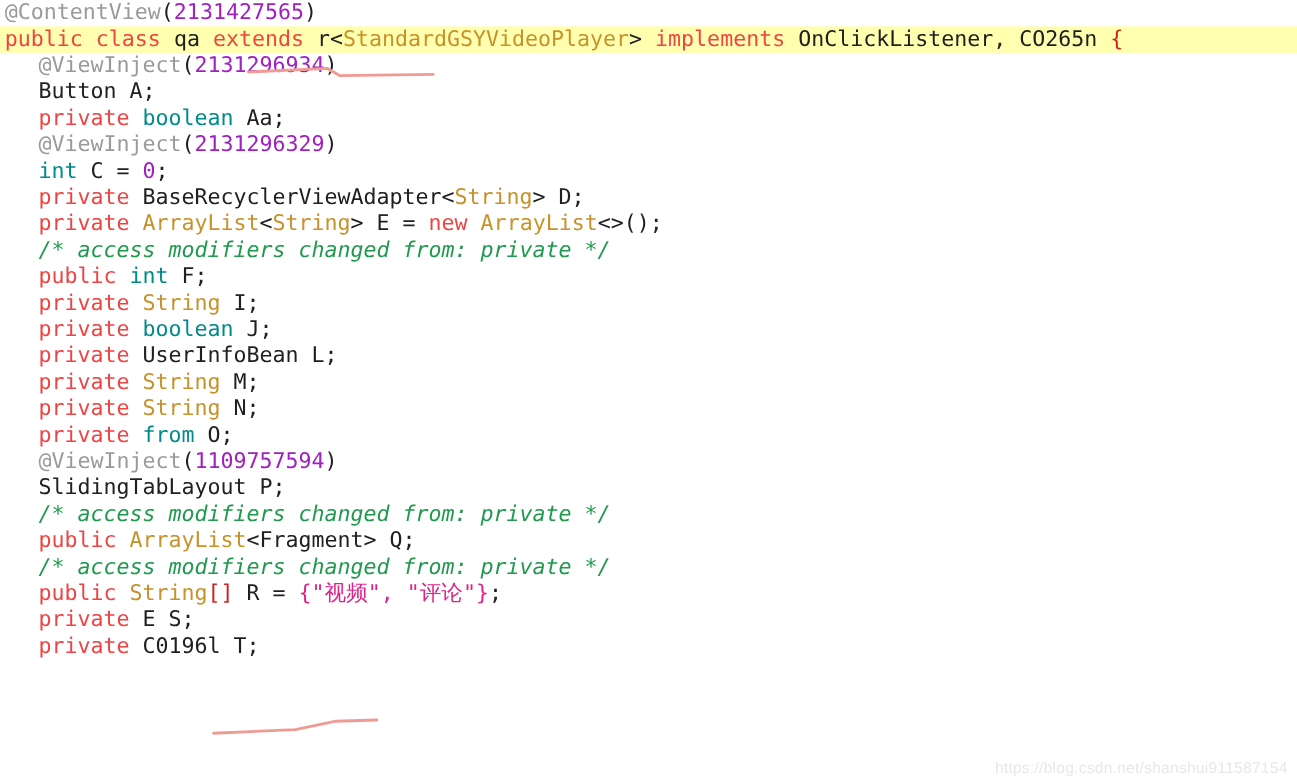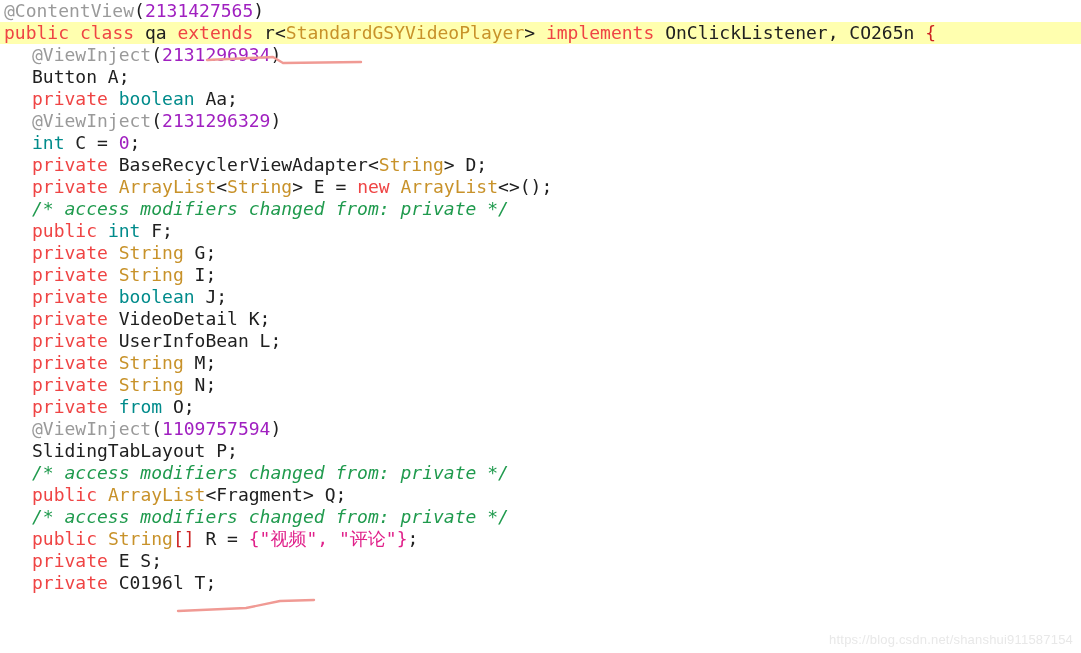--- a/index.html
+++ b/index.html
@@ -83,24 +83,22 @@
       <div class="code-line ind0 highlight"><span class="tok-kw">public</span><span class="tok-punc"> </span><span class="tok-kw">class</span><span class="tok-plain"> qa </span><span class="tok-kw">extends</span><span class="tok-plain"> r</span><span class="tok-punc">&lt;</span><span class="tok-type">StandardGSYVideoPlayer</span><span class="tok-punc">&gt;</span><span class="tok-punc"> </span><span class="tok-kw">implements</span><span class="tok-plain"> OnClickListener, CO265n </span><span class="tok-brace">{</span></div>
       <div class="code-line ind2"><span class="tok-anno">@ViewInject</span><span class="tok-punc">(</span><span class="tok-num">2131296934</span><span class="tok-punc">)</span></div>
       <div class="code-line ind2"><span class="tok-plain">Button A;</span></div>
       <div class="code-line ind2"><span class="tok-kw">private</span><span class="tok-punc"> </span><span class="tok-prim">boolean</span><span class="tok-plain"> Aa;</span></div>
       <div class="code-line ind2"><span class="tok-anno">@ViewInject</span><span class="tok-punc">(</span><span class="tok-num">2131296329</span><span class="tok-punc">)</span></div>
       <div class="code-line ind2"><span class="tok-prim">int</span><span class="tok-plain"> C = </span><span class="tok-num">0</span><span class="tok-punc">;</span></div>
       <div class="code-line ind2"><span class="tok-kw">private</span><span class="tok-plain"> BaseRecyclerViewAdapter</span><span class="tok-punc">&lt;</span><span class="tok-type">String</span><span class="tok-punc">&gt;</span><span class="tok-plain"> D;</span></div>
       <div class="code-line ind2"><span class="tok-kw">private</span><span class="tok-punc"> </span><span class="tok-type">ArrayList</span><span class="tok-punc">&lt;</span><span class="tok-type">String</span><span class="tok-punc">&gt;</span><span class="tok-plain"> E = </span><span class="tok-kw">new</span><span class="tok-punc"> </span><span class="tok-type">ArrayList</span><span class="tok-punc">&lt;&gt;();</span></div>
       <div class="code-line ind2"><span class="tok-comment">/* access modifiers changed from: private */</span></div>
       <div class="code-line ind2"><span class="tok-kw">public</span><span class="tok-punc"> </span><span class="tok-prim">int</span><span class="tok-plain"> F;</span></div>
-      <div class="code-line ind2"><span class="tok-kw">private</span><span class="tok-punc"> </span><span class="tok-type">String</span><span class="tok-plain"> G;</span></div>
       <div class="code-line ind2"><span class="tok-kw">private</span><span class="tok-punc"> </span><span class="tok-type">String</span><span class="tok-plain"> I;</span></div>
       <div class="code-line ind2"><span class="tok-kw">private</span><span class="tok-punc"> </span><span class="tok-prim">boolean</span><span class="tok-plain"> J;</span></div>
-      <div class="code-line ind2"><span class="tok-kw">private</span><span class="tok-plain"> VideoDetail K;</span></div>
       <div class="code-line ind2"><span class="tok-kw">private</span><span class="tok-plain"> UserInfoBean L;</span></div>
       <div class="code-line ind2"><span class="tok-kw">private</span><span class="tok-punc"> </span><span class="tok-type">String</span><span class="tok-plain"> M;</span></div>
       <div class="code-line ind2"><span class="tok-kw">private</span><span class="tok-punc"> </span><span class="tok-type">String</span><span class="tok-plain"> N;</span></div>
       <div class="code-line ind2"><span class="tok-kw">private</span><span class="tok-punc"> </span><span class="tok-prim">from</span><span class="tok-plain"> O;</span></div>
       <div class="code-line ind2"><span class="tok-anno">@ViewInject</span><span class="tok-punc">(</span><span class="tok-num">1109757594</span><span class="tok-punc">)</span></div>
       <div class="code-line ind2"><span class="tok-plain">SlidingTabLayout P;</span></div>
       <div class="code-line ind2"><span class="tok-comment">/* access modifiers changed from: private */</span></div>
       <div class="code-line ind2"><span class="tok-kw">public</span><span class="tok-punc"> </span><span class="tok-type">ArrayList</span><span class="tok-punc">&lt;</span><span class="tok-plain">Fragment</span><span class="tok-punc">&gt;</span><span class="tok-plain"> Q;</span></div>
       <div class="code-line ind2"><span class="tok-comment">/* access modifiers changed from: private */</span></div>
       <div class="code-line ind2"><span class="tok-kw">public</span><span class="tok-punc"> </span><span class="tok-type">String</span><span class="tok-brace">[]</span><span class="tok-plain"> R = </span><span class="tok-str">{"视频", "评论"}</span><span class="tok-punc">;</span></div>

